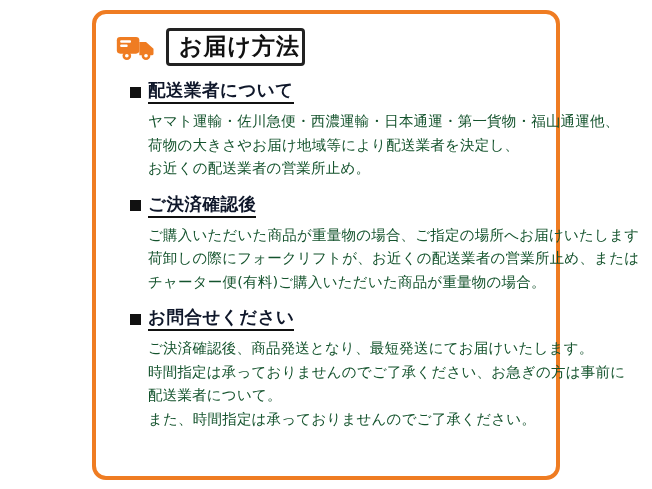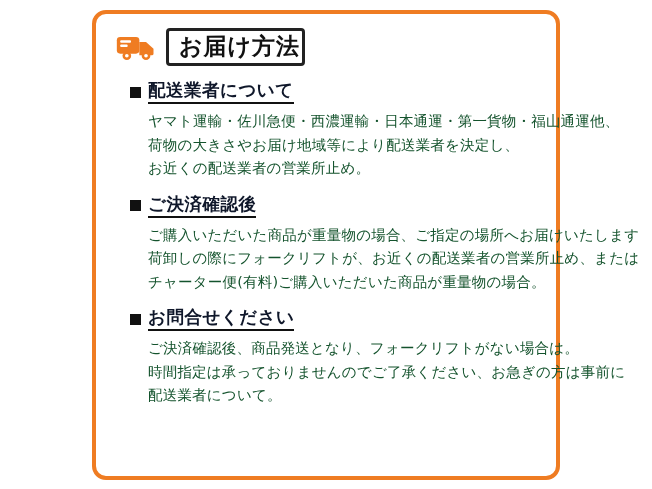--- a/index.html
+++ b/index.html
@@ -151,21 +151,22 @@
           <div class="body-line">チャーター便(有料)ご購入いただいた商品が重量物の場合。</div>
         </div>
       </div>
 
       <div class="section">
         <div class="section-head">
           <span class="sq"></span>
           <span class="section-title">お問合せください</span>
         </div>
         <div class="body-lines">
-          <div class="body-line">ご決済確認後、商品発送となり、フォークリフトがない場合は。</div>
+          <div class="body-line">ご決済確認後、商品発送となり、最短発送にてお届けいたします。</div>
           <div class="body-line">時間指定は承っておりませんのでご了承ください、お急ぎの方は事前に</div>
           <div class="body-line">配送業者について。</div>
+          <div class="body-line">また、時間指定は承っておりませんのでご了承ください。</div>
         </div>
       </div>
 
     </div>
   </div>
 </div>
 
 </body></html>

